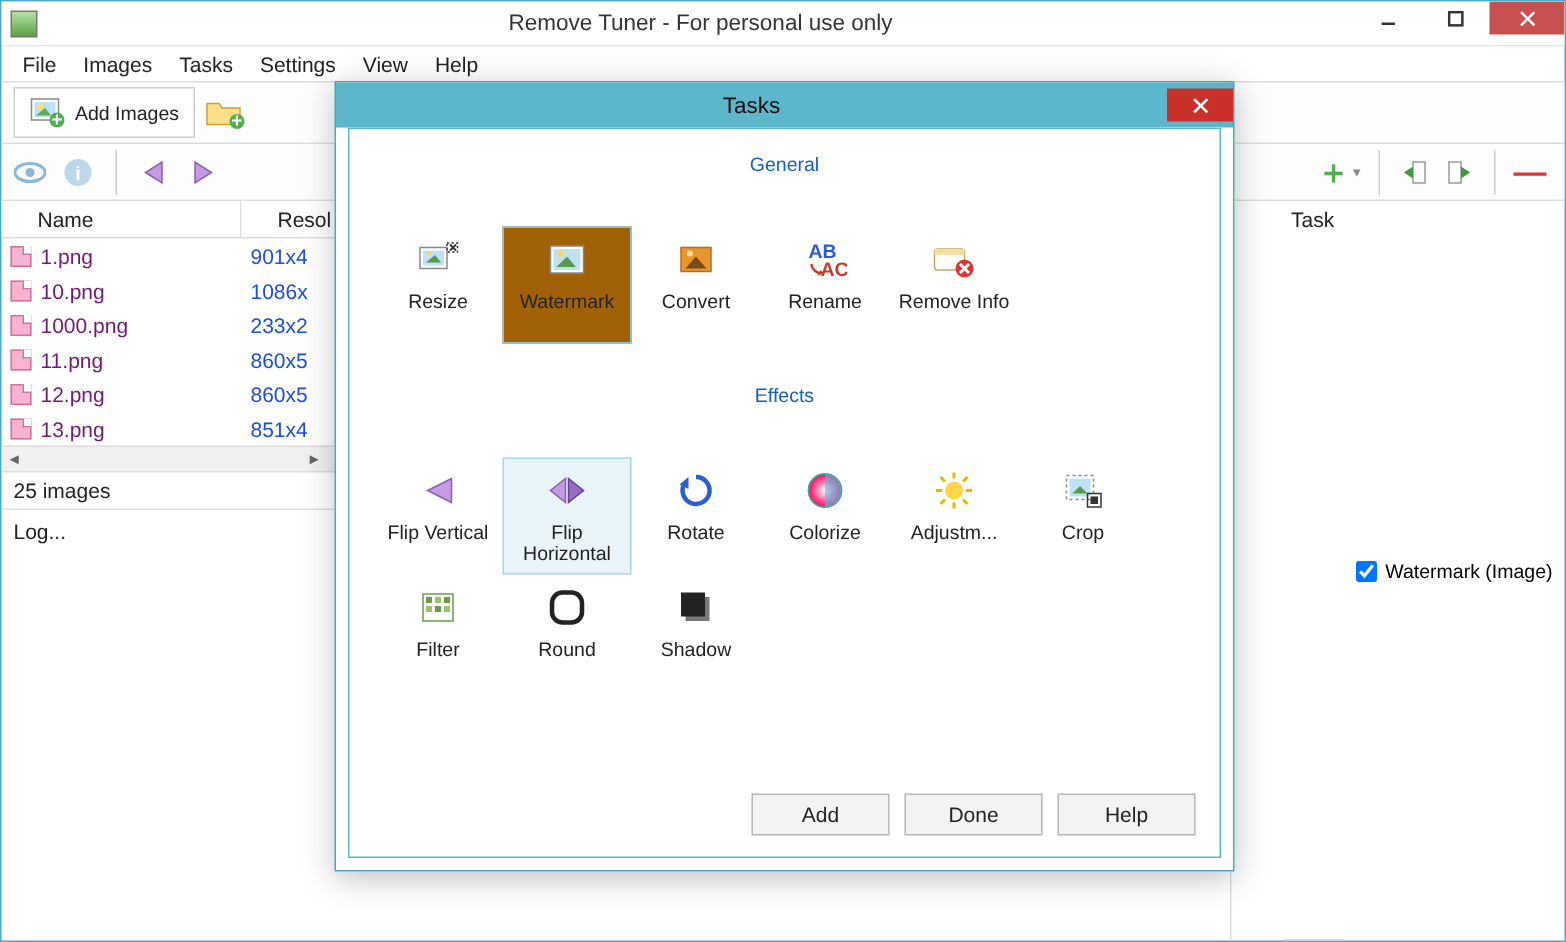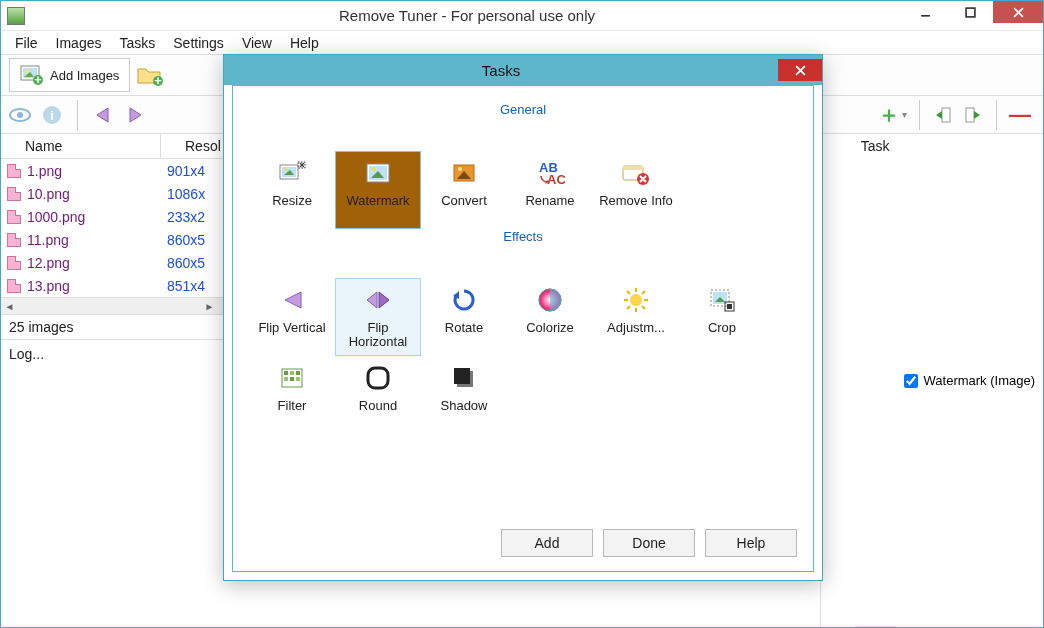--- a/index.html
+++ b/index.html
@@ -309,21 +309,21 @@
               <rect x="2" y="6" width="20" height="4" fill="#f0e0a8"></rect>
               <circle cx="22" cy="19" r="6" fill="#d33"></circle>
               <line x1="19" y1="16" x2="25" y2="22" stroke="#fff" stroke-width="2"></line>
               <line x1="25" y1="16" x2="19" y2="22" stroke="#fff" stroke-width="2"></line>
             </svg>
           </span>
         <span class="ti-label">Remove Info</span>
       </div>
     </div>
 
-    <div class="group-label" style="margin-top:0;">
+    <div class="group-label" style="margin-top:27px;">
       <span>Effects</span>
         <span class="line"></span>
     </div>
     <div class="task-grid">
       <div class="task-item">
         <span class="ti-icon">
             <svg width="26" height="24">
               <polygon points="22,4 22,20 6,12" fill="#c49be0" stroke="#8a5fb0"></polygon>
             </svg>
           </span>

